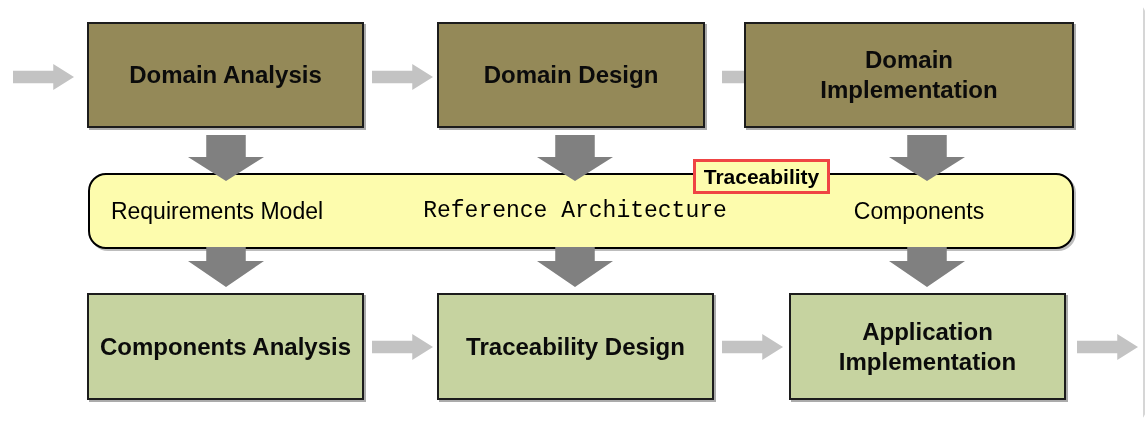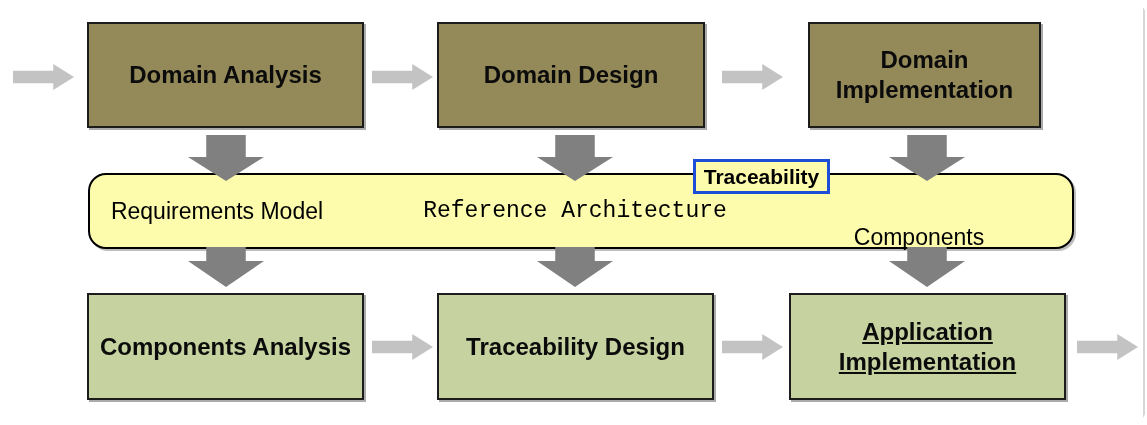--- a/index.html
+++ b/index.html
@@ -42,21 +42,21 @@
     position:absolute;top:198px;
     transform:translateX(-50%);
     font-size:23px;line-height:26px;color:#000;
     z-index:2;white-space:nowrap;
   }
   .tag{
     position:absolute;
     left:693px;top:159px;width:137px;height:35px;
     box-sizing:border-box;
     background:var(--band-fill,#FDFCAD);
-    border:3px solid #1d4ed8;
+    border:3px solid #ef4444;
     display:flex;align-items:center;justify-content:center;
     font-weight:bold;font-size:21px;color:#000;
     z-index:3;
   }
   .arrow-right{
     position:absolute;width:61px;height:26px;
     background:var(--flow-arrow,#C3C3C3);
     clip-path:polygon(0 26%, 66% 26%, 66% 0, 100% 50%, 66% 100%, 66% 74%, 0 74%);
     z-index:0;
   }
@@ -82,48 +82,48 @@
   <div class="arrow-right" style="left:13px;top:64px;"></div>
   <div class="arrow-right" style="left:372px;top:64px;"></div>
   <div class="arrow-right" style="left:722px;top:64px;"></div>
 
   <div class="box domain" style="left:87px;top:22px;width:277px;height:106px;">
     <span>Domain Analysis</span>
   </div>
   <div class="box domain" style="left:437px;top:22px;width:268px;height:106px;">
     <span>Domain Design</span>
   </div>
-  <div class="box domain" style="left:808px;top:22px;width:233px;height:106px;">
+  <div class="box domain" style="left:744px;top:22px;width:330px;height:106px;">
     <span>Domain
 Implementation</span>
   </div>
 
   <div class="arrow-down deep" style="left:188px;top:135px;"></div>
   <div class="arrow-down deep" style="left:537px;top:135px;"></div>
   <div class="arrow-down deep" style="left:889px;top:135px;"></div>
 
   <div class="band"></div>
   <span class="band-label" style="left:217px;">Requirements Model</span>
   <span class="band-label" style="left:575px;font-family:Liberation Mono, monospace;">Reference Architecture</span>
-  <span class="band-label" style="left:919px;margin-top:26px;">Components</span>
+  <span class="band-label" style="left:919px;">Components</span>
   <div class="tag">
     <span>Traceability</span>
   </div>
 
   <div class="arrow-down short" style="left:188px;top:247px;"></div>
   <div class="arrow-down short" style="left:537px;top:247px;"></div>
   <div class="arrow-down short" style="left:889px;top:247px;"></div>
 
   <div class="box application" style="left:87px;top:293px;width:277px;height:107px;">
     <span>Components Analysis</span>
   </div>
   <div class="box application" style="left:437px;top:293px;width:277px;height:107px;">
     <span>Traceability Design</span>
   </div>
-  <div class="box application" style="left:789px;top:293px;width:277px;height:107px;text-decoration:underline;">
+  <div class="box application" style="left:789px;top:293px;width:277px;height:107px;">
     <span>Application
 Implementation</span>
   </div>
 
   <div class="arrow-right" style="left:372px;top:334px;"></div>
   <div class="arrow-right" style="left:722px;top:334px;"></div>
   <div class="arrow-right" style="left:1077px;top:334px;"></div>
 
   <div class="page-edge" style="left:1143px;"></div>
 </div>

